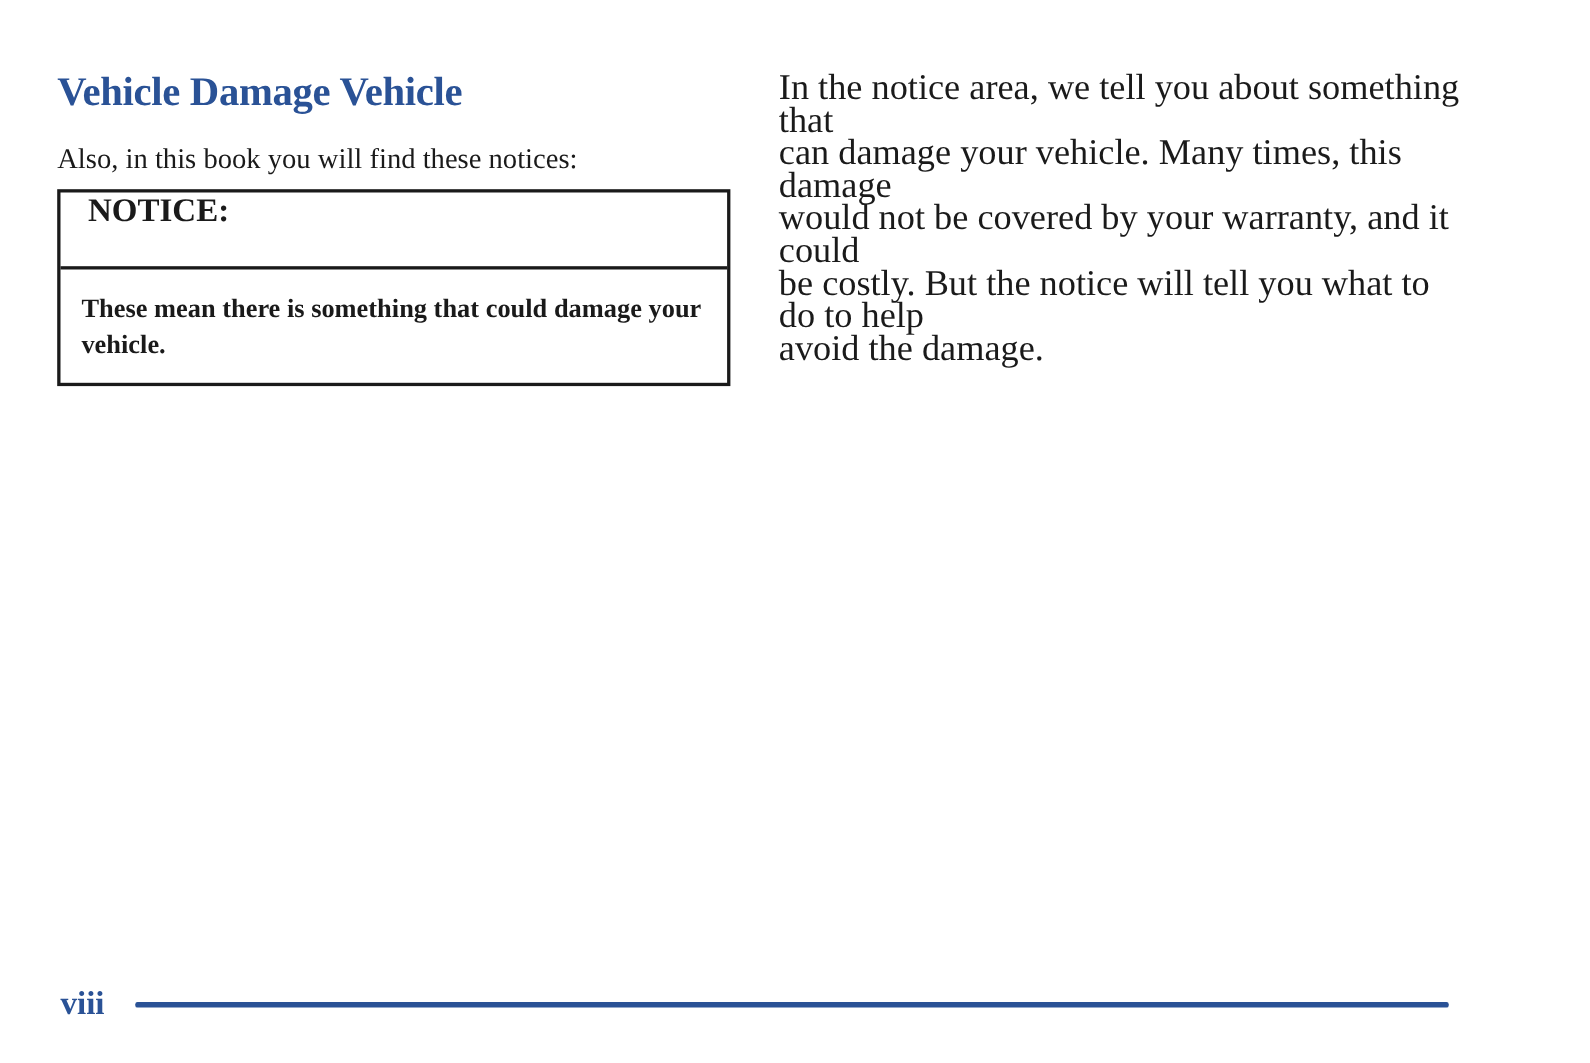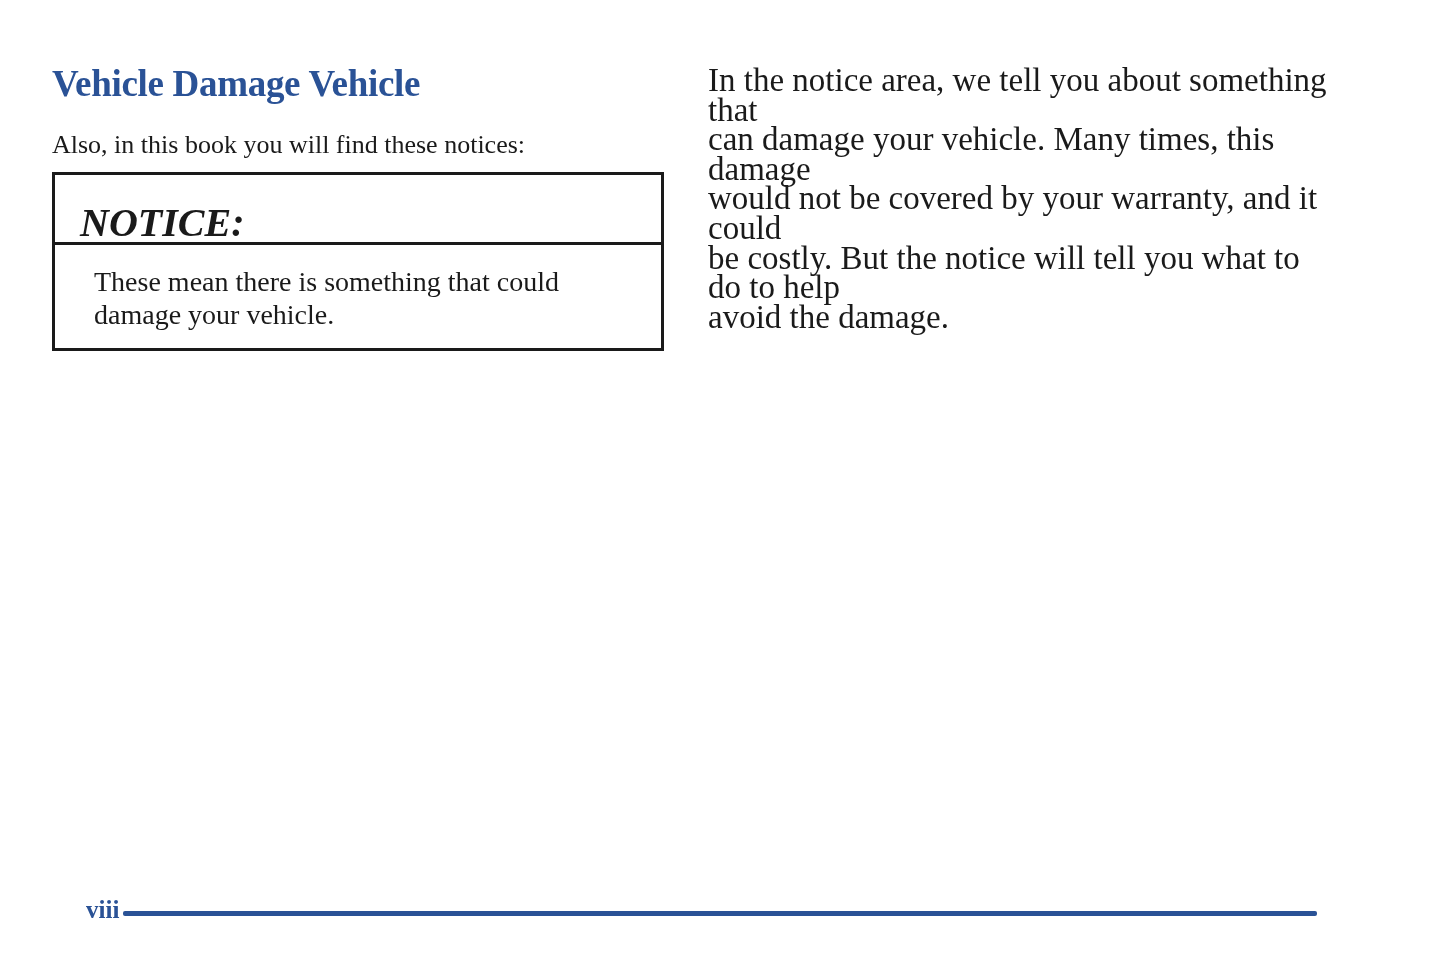--- a/index.html
+++ b/index.html
@@ -4,25 +4,25 @@
   <style>
     html, body { margin:0; padding:0; background:#ffffff; }
     body { width:1445px; height:966px; position:relative; overflow:hidden;
       font-family:"Liberation Serif", serif; color:#1a1a1a; }
     .heading { position:absolute; left:52px; top:62px; margin:0;
       font-size:37px; font-weight:bold; color:#2a5296; letter-spacing:-0.3px; }
     .intro { position:absolute; left:36px; top:114px; margin:16px; font-size:26px;text-align:center; }
     .notice-box { position:absolute; left:52px; top:172px; width:606px; height:173px;
       border:3px solid #1a1a1a; }
     .notice-head { height:70px; border-bottom:3px solid #1a1a1a; box-sizing:border-box; }
-    .notice-title { display:block; padding:28px 0 0 25px; font-size:40px; font-weight:bold; line-height:1;font-style:italic; }
-    .notice-body { padding:20px 20px 0 19px; font-size:28px; font-weight:normal; line-height:33px;margin-left:20px; }
+    .notice-title { display:block; padding:2px 0 0 25px; font-size:30px; font-weight:bold; line-height:1; }
+    .notice-body { padding:20px 20px 0 19px; font-size:24px; font-weight:bold; line-height:33px; }
     .col-right { position:absolute; left:708px; top:66px; width:620px; font-size:33px; }
     .col-right p { margin:0 0 11px 0; line-height:29.6px; white-space:pre-line; }
-    .footer-num { position:absolute; left:55px; top:896px; font-size:25px; font-weight:bold; color:#2a5296;margin-left:31px; }
+    .footer-num { position:absolute; left:55px; top:896px; font-size:30px; font-weight:bold; color:#2a5296; }
     .footer-rule { position:absolute; left:123px; top:911px; width:1194px; height:5px;
       background:#2a5296; border-radius:2px; }
   </style>
 </head>
 <body>
 
 <h1 class="heading">Vehicle Damage Vehicle</h1>
 <p class="intro">Also, in this book you will find these notices:</p>
 
 <div class="notice-box">

